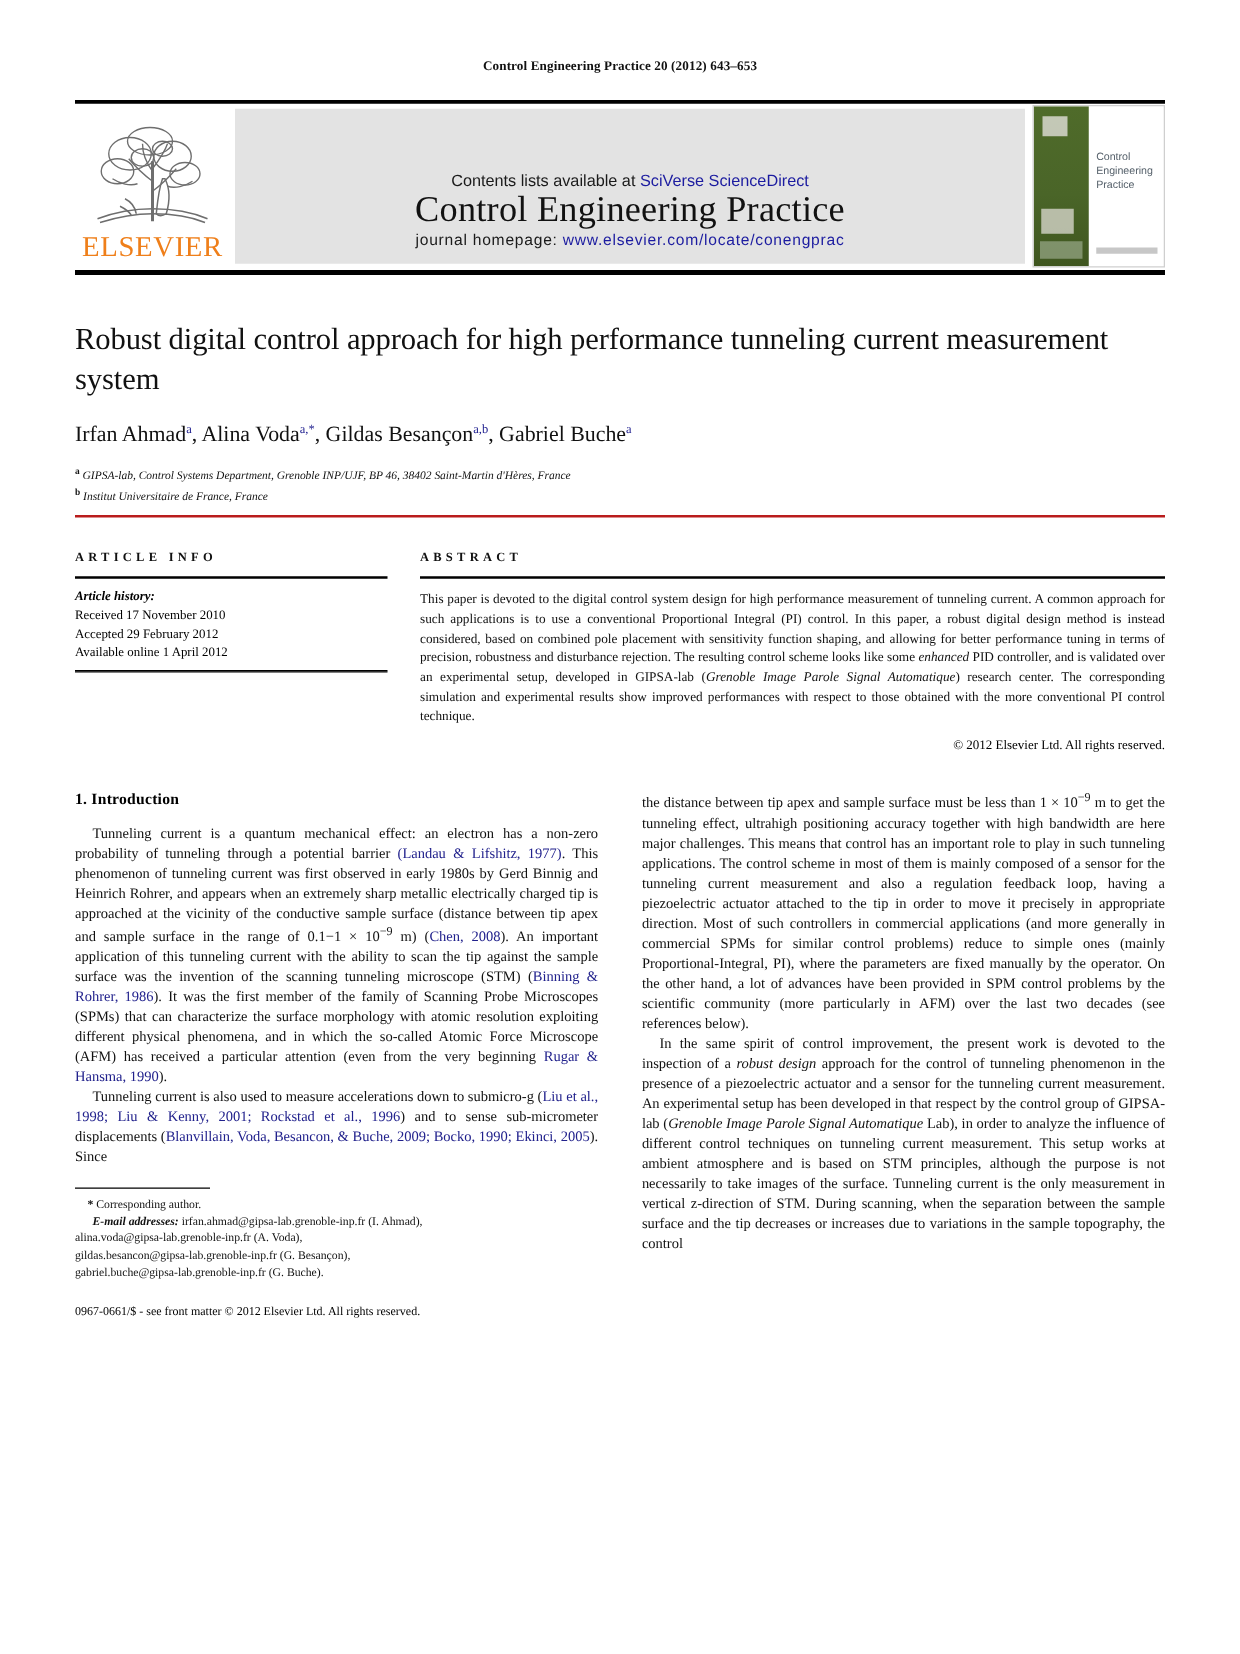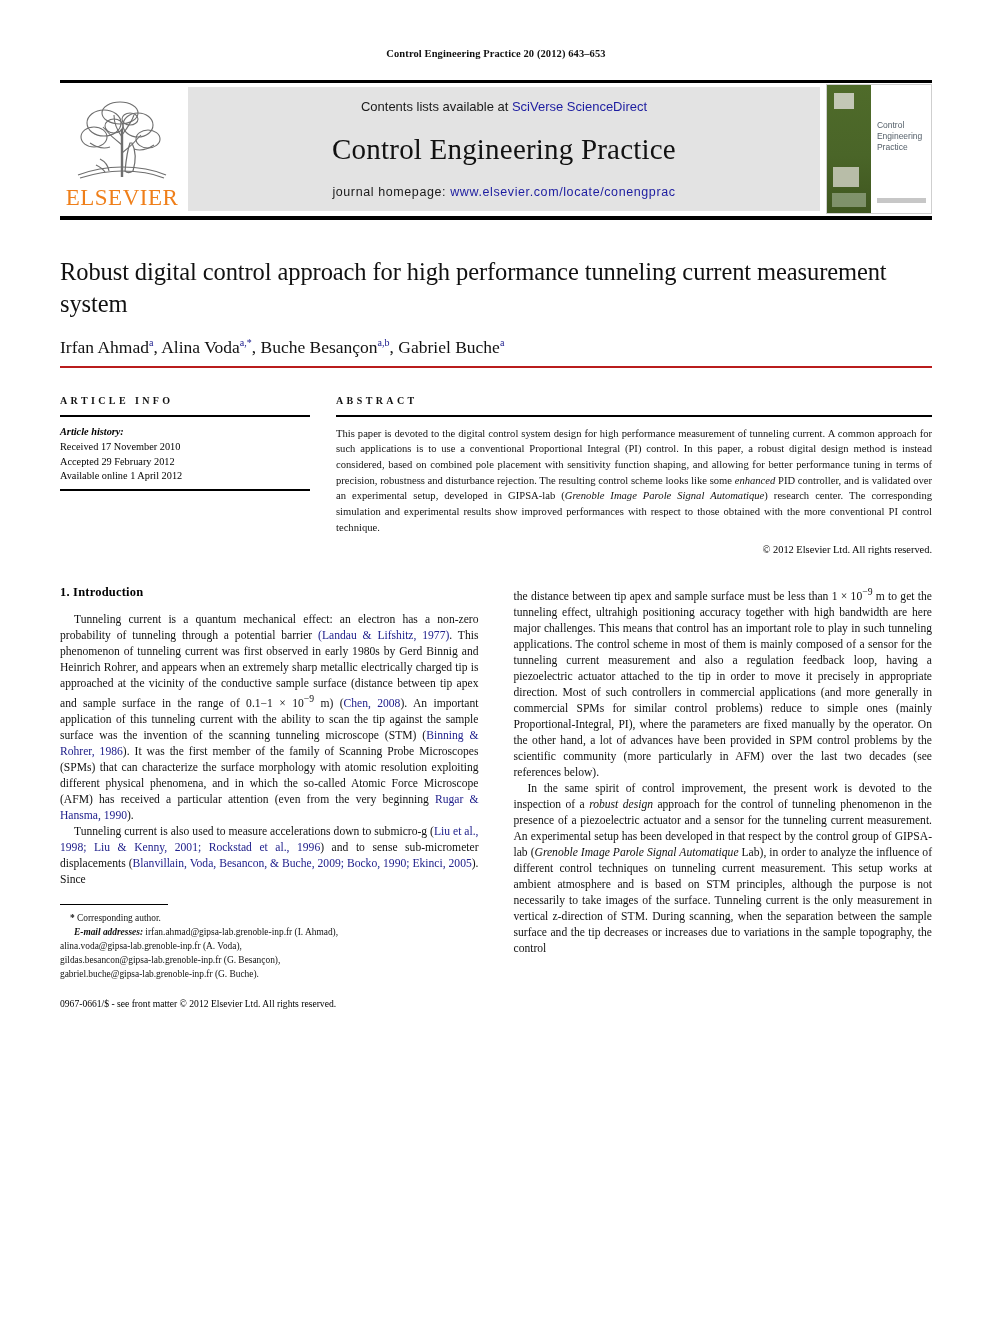--- a/index.html
+++ b/index.html
@@ -55,21 +55,21 @@
     line-height: 1;
     margin-top: 1px;
   }
 
   .jhead-center {
     flex: 1 1 auto;
     background: #e3e3e3;
     display: flex;
     flex-direction: column;
     align-items: center;
-    justify-content: space-between;
+    justify-content: flex-end;
     padding: 12px 0 12px 0;
     margin-left: 4px;
     margin-right: 6px;
   }
   .contents-line {
     font-family: "Liberation Sans", sans-serif;
     font-size: 13px;
     color: #1a1a1a;
   }
   .contents-line .link { color: #1c1ca0; }
@@ -288,24 +288,28 @@
       </div>
 
     </div>
   </div>
 
   <div class="title">Robust digital control approach for high performance tunneling current measurement system</div>
 
   <div class="authors">
     <span><span>Irfan Ahmad</span><sup>a</sup></span>,
     <span><span>Alina Voda</span><sup>a,*</sup></span>,
-    <span><span>Buche Besançon</span><sup>a,b</sup></span>,
+    <span><span>Gildas Besançon</span><sup>a,b</sup></span>,
     <span><span>Gabriel Buche</span><sup>a</sup></span>
   </div>
 
+  <div class="affil">
+    <div><sup>a</sup> <span>GIPSA-lab, Control Systems Department, Grenoble INP/UJF, BP 46, 38402 Saint-Martin d'Hères, France</span></div>
+    <div><sup>b</sup> <span>Institut Universitaire de France, France</span></div>
+  </div>
 
   <div class="infoabs">
 
     <div class="col-info">
       <div class="sec-head">ARTICLE INFO</div>
       <div class="rule-thick"></div>
       <div class="hist hist-block">
         <div class="lbl">Article history:</div>
         <div>Received 17 November 2010</div>
         <div>Accepted 29 February 2012</div>

